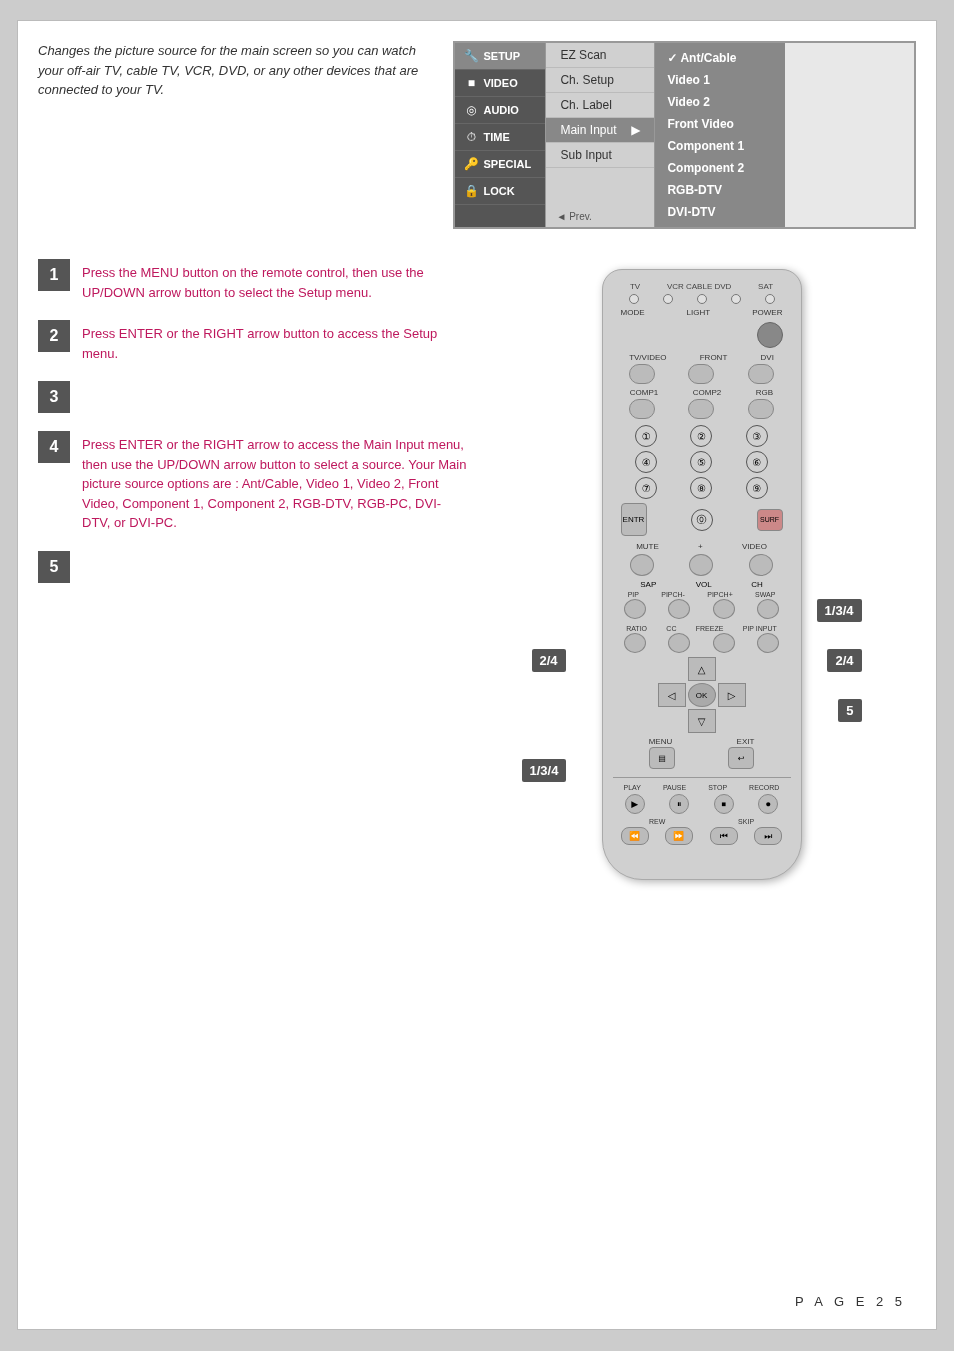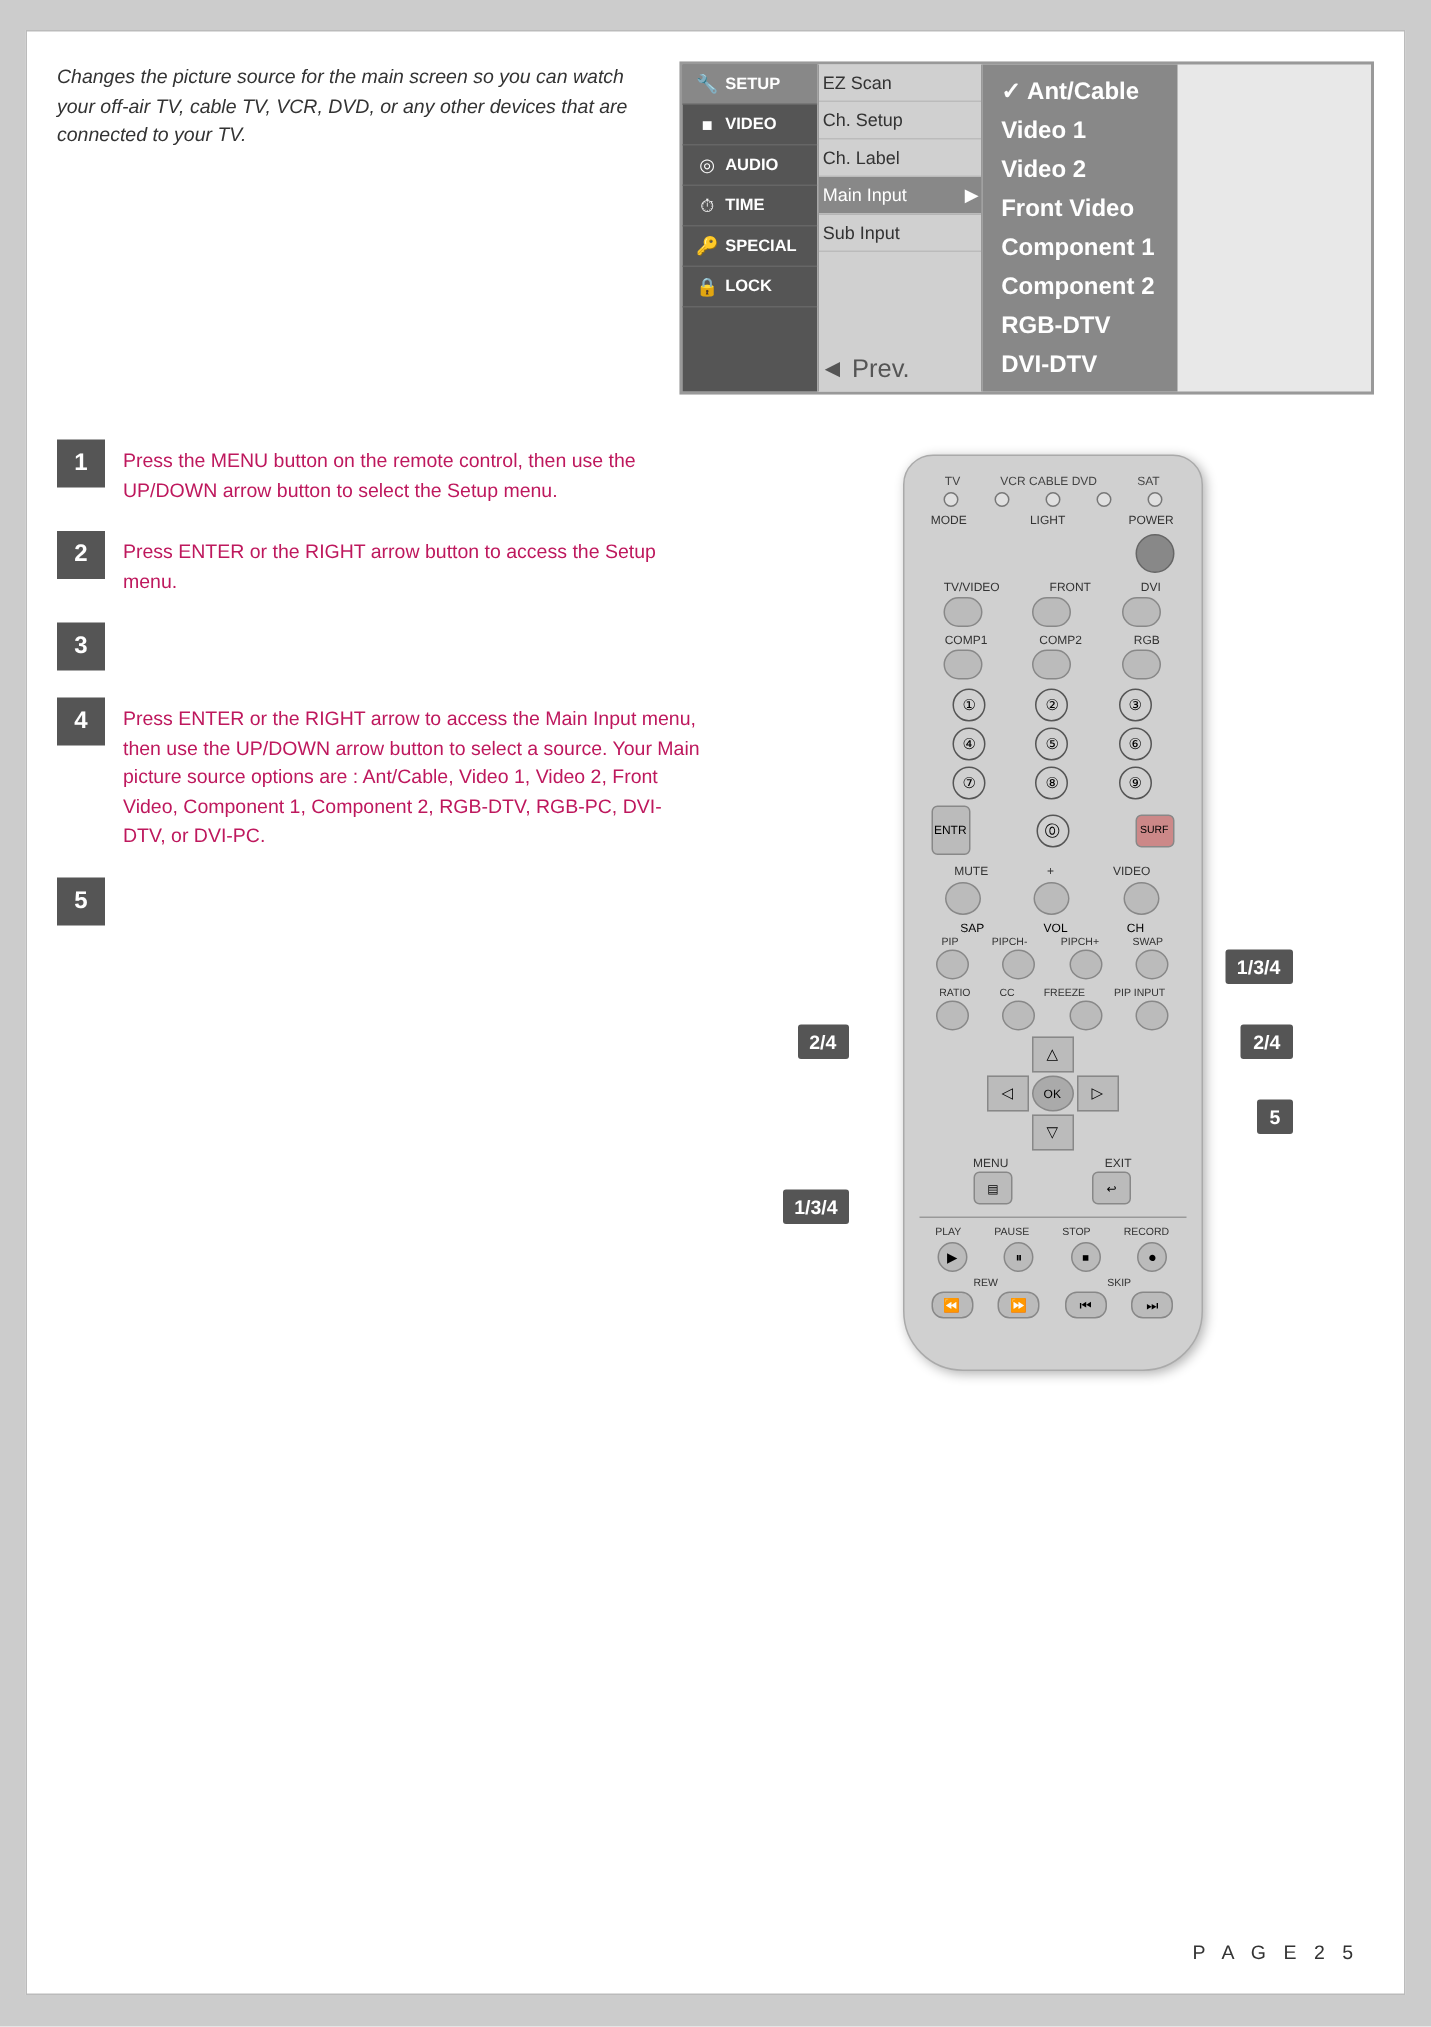--- a/index.html
+++ b/index.html
@@ -89,48 +89,48 @@
     }
     .menu-center {
       background: #d0d0d0;
       width: 110px;
       border-left: 1px solid #999;
       border-right: 1px solid #999;
       display: flex;
       flex-direction: column;
     }
     .menu-center-item {
-      padding: 5px 2px;
+      padding: 5px 14px;
       font-size: 12px;
       color: #333;
       border-bottom: 1px solid #bbb;
     }
     .menu-center-item.active {
       background: #888;
       color: #fff;
       display: flex;
       justify-content: space-between;
       align-items: center;
     }
     .menu-center-footer {
       margin-top: auto;
-      padding: 5px 0;
-      font-size: 17px;
+      padding: 5px 10px;
+      font-size: 10px;
       color: #555;
     }
     .menu-right {
       background: #888;
       width: 130px;
       display: flex;
       flex-direction: column;
       padding: 4px 0;
     }
     .menu-right-item {
       padding: 4px 12px;
-      font-size: 16px;
+      font-size: 12px;
       color: #fff;
       font-weight: bold;
     }
     .menu-right-item.checked::before {
       content: '✓ ';
     }
 
     
     .steps-section {
       display: flex;

